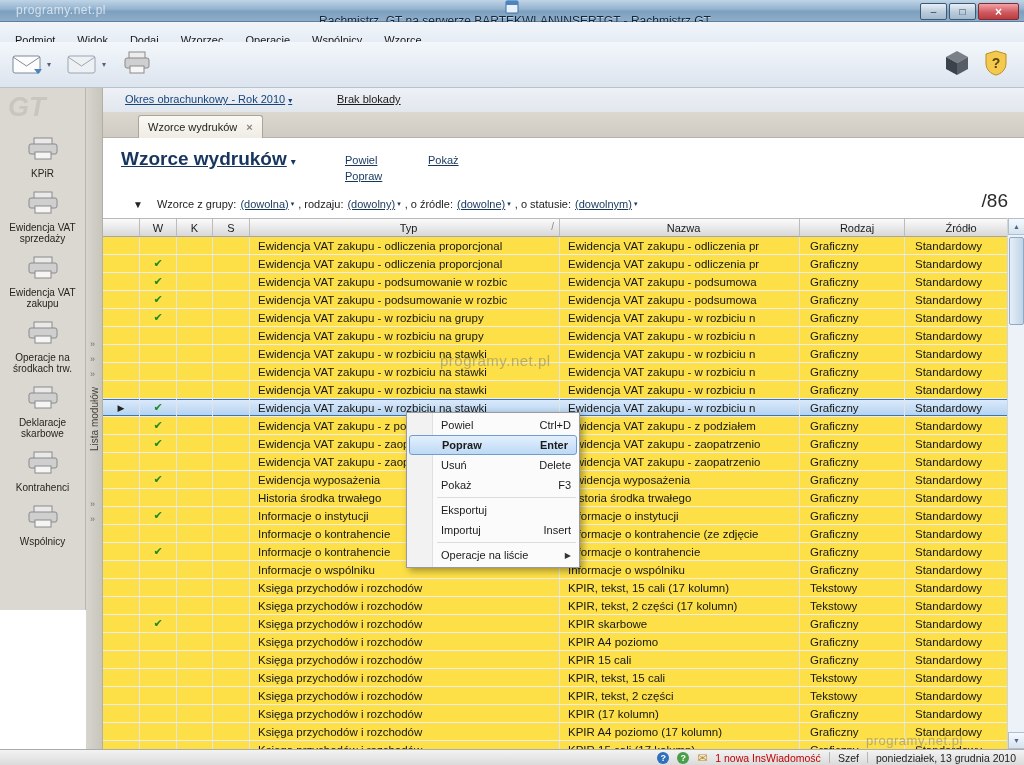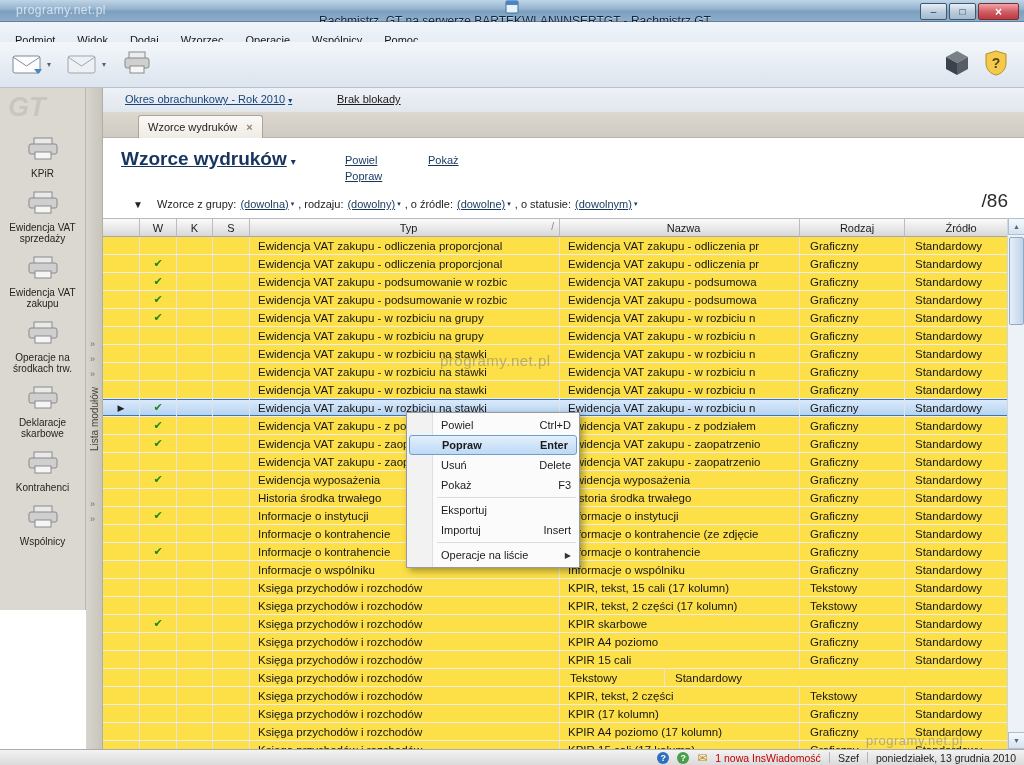--- a/index.html
+++ b/index.html
@@ -164,21 +164,21 @@
     </div>
   </div>
 
   <div class="menubar">
       <span class="menuitem">Podmiot</span>
       <span class="menuitem">Widok</span>
       <span class="menuitem">Dodaj</span>
       <span class="menuitem">Wzorzec</span>
       <span class="menuitem">Operacje</span>
       <span class="menuitem">Wspólnicy</span>
-      <span class="menuitem">Pomoc</span>
+      <span class="menuitem">Wzorce</span>
     </div>
 
   <div class="toolbar">
     <div class="tbtn">
       <span>
         <svg width="32" height="24" viewBox="0 0 32 24">
           <rect x="1" y="5" width="27" height="17" rx="2" fill="#fdfdfd" stroke="#7d8a9c"></rect>
           <path d="M1,6 L14.5,15 L28,6" fill="none" stroke="#7d8a9c"></path>
           <path d="M22 18 L30 18 L26 23 Z" fill="#4a85c2"></path>
         </svg>
@@ -595,20 +595,21 @@
     <div class="c col-naz">KPIR 15 cali</div>
     <div class="c col-rod">Graficzny</div>
     <div class="c col-zro">Standardowy</div>
   </div>
           <div class="trow">
     <div class="c col-ind"></div>
     <div class="c col-w"></div>
     <div class="c col-k"></div>
     <div class="c col-s"></div>
     <div class="c col-typ">Księga przychodów i rozchodów</div>
+    <div class="c col-naz">KPIR, tekst, 15 cali</div>
     <div class="c col-rod">Tekstowy</div>
     <div class="c col-zro">Standardowy</div>
   </div>
           <div class="trow">
     <div class="c col-ind"></div>
     <div class="c col-w"></div>
     <div class="c col-k"></div>
     <div class="c col-s"></div>
     <div class="c col-typ">Księga przychodów i rozchodów</div>
     <div class="c col-naz">KPIR, tekst, 2 części</div>

